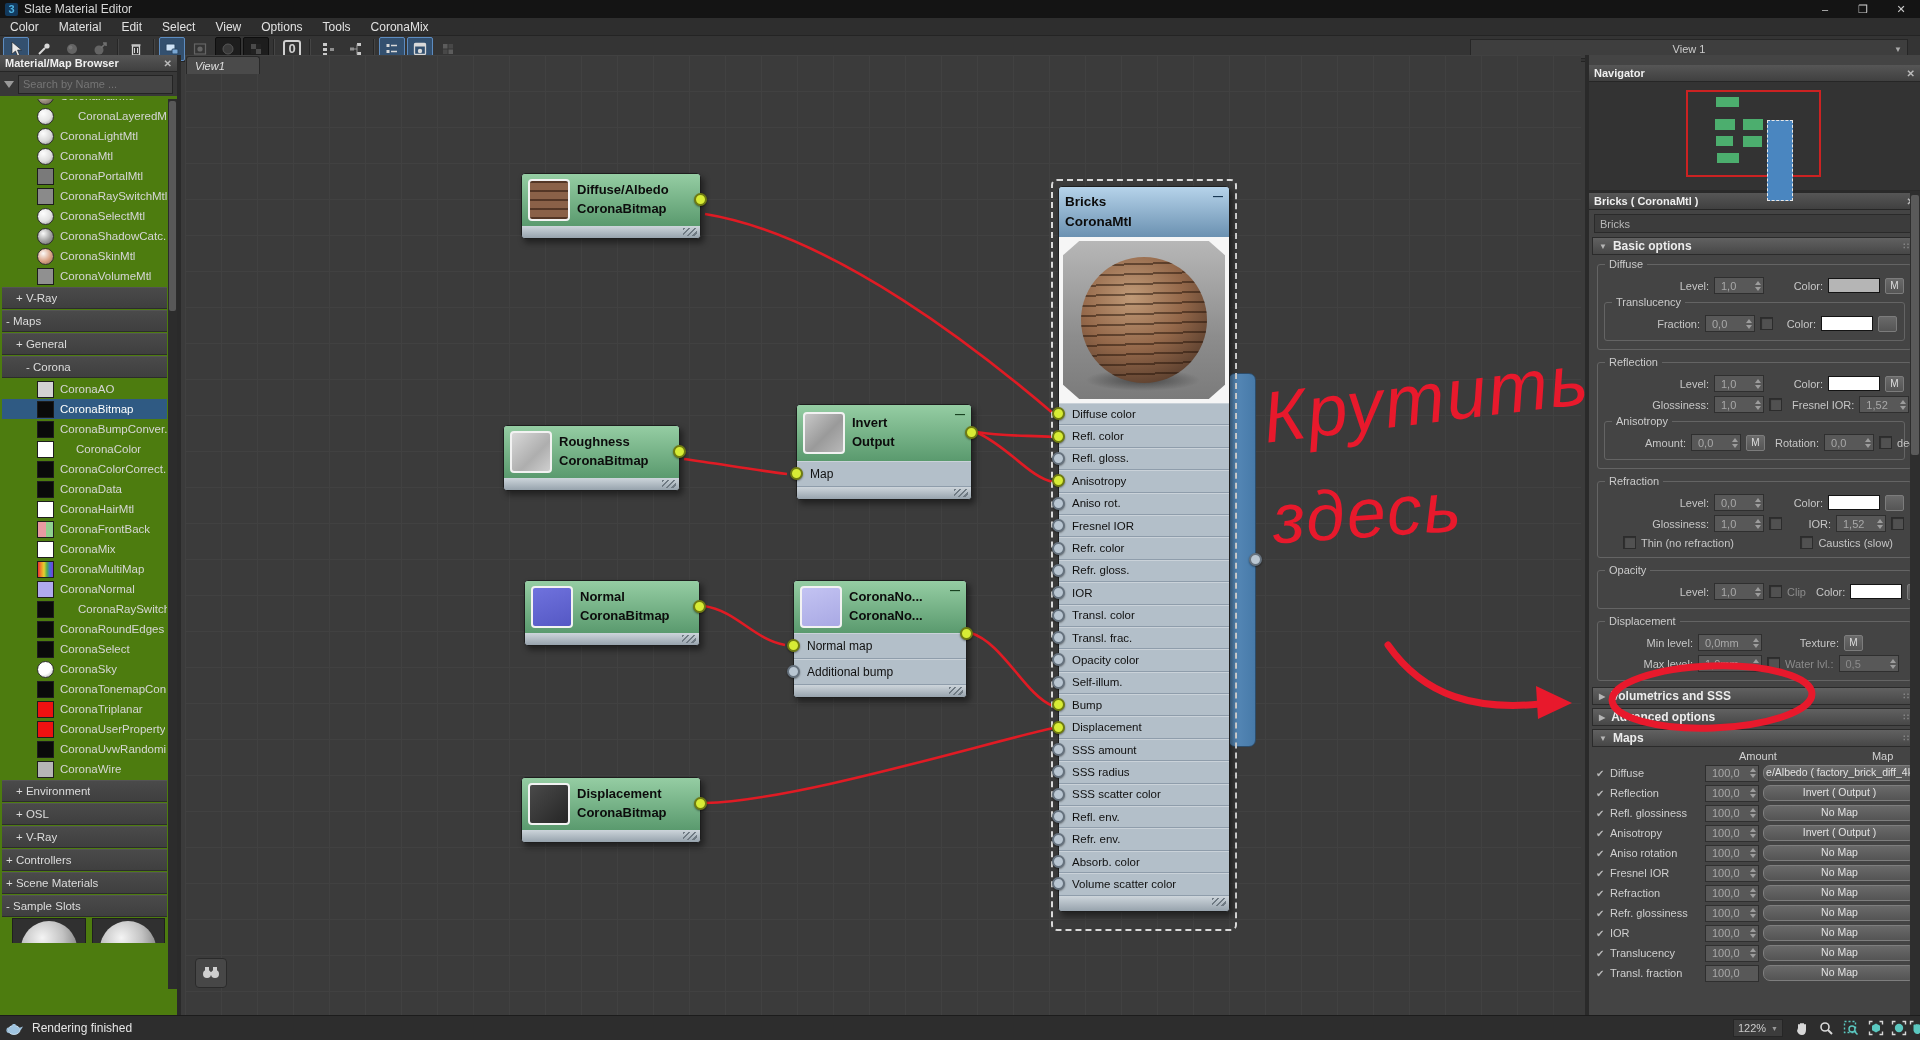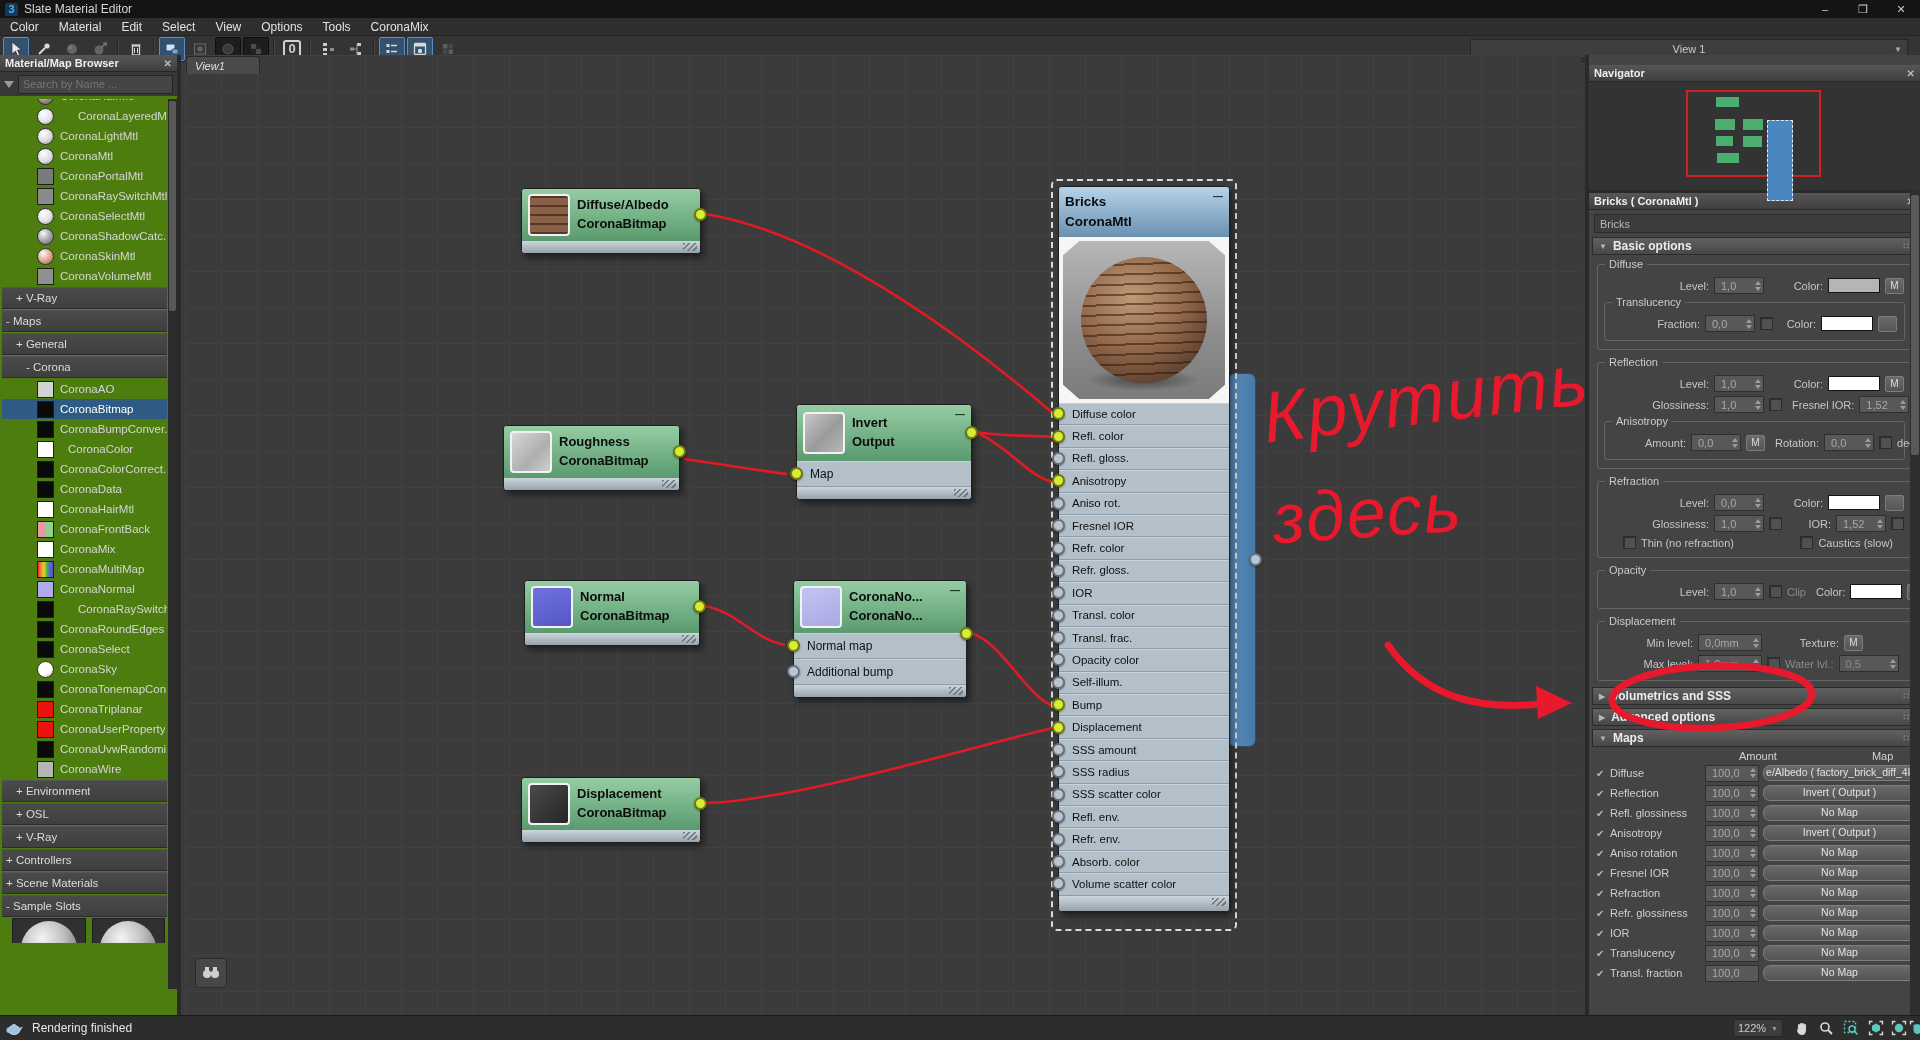--- a/index.html
+++ b/index.html
@@ -413,21 +413,21 @@
           <span class="bi-label" style="margin-left: 0px;">CoronaBitmap</span>
         </div>
 
         <div class="bi t-square" style="--sw: #0a0a0a;">
           <span class="bi-ico" style="margin-left: 35px;"></span>
           <span class="bi-label" style="margin-left: 0px;">CoronaBumpConver...</span>
         </div>
 
         <div class="bi t-square" style="--sw: #ffffff;">
           <span class="bi-ico" style="margin-left: 35px;"></span>
-          <span class="bi-label" style="margin-left: 8px;">CoronaColor</span>
+          <span class="bi-label" style="margin-left: 16px;">CoronaColor</span>
         </div>
 
         <div class="bi t-square" style="--sw: #0a0a0a;">
           <span class="bi-ico" style="margin-left: 35px;"></span>
           <span class="bi-label" style="margin-left: 0px;">CoronaColorCorrect.</span>
         </div>
 
         <div class="bi t-square" style="--sw: #0a0a0a;">
           <span class="bi-ico" style="margin-left: 35px;"></span>
           <span class="bi-label" style="margin-left: 0px;">CoronaData</span>
@@ -557,21 +557,21 @@
         <path d="M520,159 C650,180 800,300 870,360"></path>
         <path d="M499,404 C535,409 570,415 602,419"></path>
         <path d="M791,377 C824,382 844,380 868,382"></path>
         <path d="M791,377 C824,392 844,422 868,427"></path>
         <path d="M519,551 C552,556 568,584 600,590"></path>
         <path d="M786,578 C818,588 840,640 868,651"></path>
         <path d="M520,748 C610,746 800,688 868,673"></path>
       </g>
     </svg>
 
-    <div class="node" style="left:336px;top:133px;width:178px;">
+    <div class="node" style="left:336px;top:118px;width:178px;">
       <div class="n-head">
         <div class="n-thumb th-brick"></div>
         <div class="n-title">
           <div>Diffuse/Albedo</div>
           <div>CoronaBitmap</div>
         </div>
         <span class="dot out on" style="top:19px;"></span>
       </div>
       <div class="n-foot"></div>
     </div>

